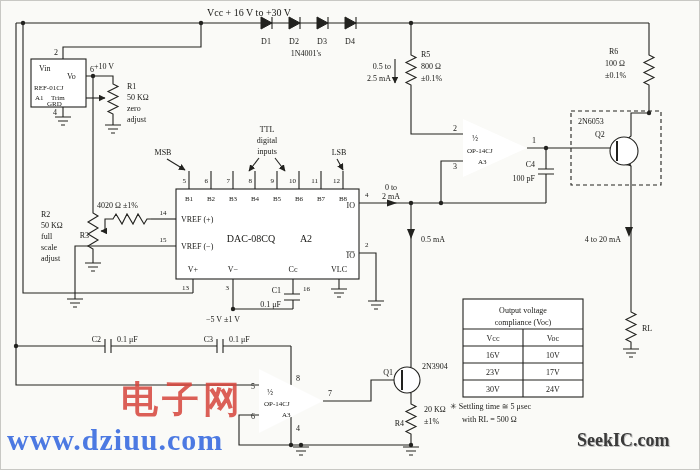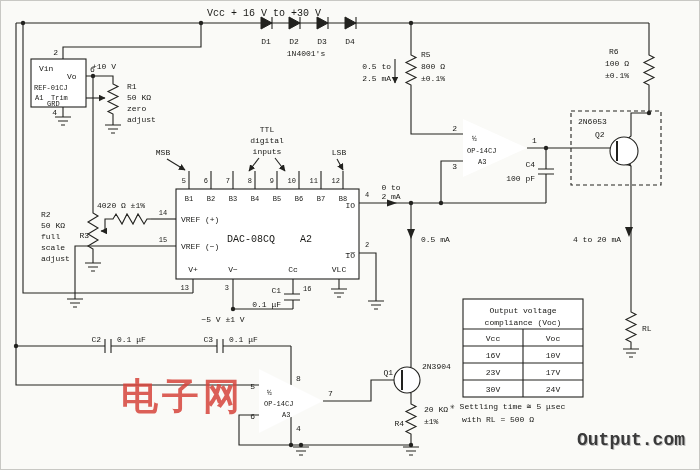--- a/index.html
+++ b/index.html
@@ -1,17 +1,17 @@
 <!DOCTYPE html>
 <html><head>
 <meta charset="utf-8">
 <style>
   html,body{margin:0;padding:0;background:#e8e8e8;}
   .stage{position:relative;width:700px;height:470px;background:#fafaf7;overflow:hidden;
-         font-family:Liberation Mono, monospace;border:1px solid #c8c8c4;box-sizing:border-box;}
+         font-family:Liberation Serif, serif;border:1px solid #c8c8c4;box-sizing:border-box;}
   svg{position:absolute;left:0;top:0;}
   svg path, svg line, svg polyline, svg circle, svg rect{stroke:#22221f;stroke-width:1.1;fill:none;}
   svg .dot{fill:#22221f;stroke:none;}
   svg .arrowp{fill:#22221f;stroke:none;}
   svg .diode{fill:#22221f;stroke:#22221f;}
   svg .body{fill:#ffffff;}
   svg .bar{stroke-width:2;}
   svg .dash{stroke-dasharray:4 3;}
   svg text{stroke:none;fill:#19191б;}
   svg text{stroke:none;fill:#191916;font-size:9px;}
@@ -319,14 +319,15 @@
     <text class="mid s8" x="552" y="391">24V</text>
   </g>
 
   <g>
     <text class="s8" x="449" y="408">✳ Settling time ≅ 5 μsec</text>
     <text class="s8" x="461" y="421">with RL = 500 Ω</text>
   </g>
 </svg>
 
   <div class="wm wm-cn2">电子网</div>
-  <div class="wm wm-brand">Output.com</div>
+  <div class="wm wm-url">www.dziuu.com</div>
+  <div class="wm wm-brand">SeekIC.com</div>
 </div>
 
 </body></html>

